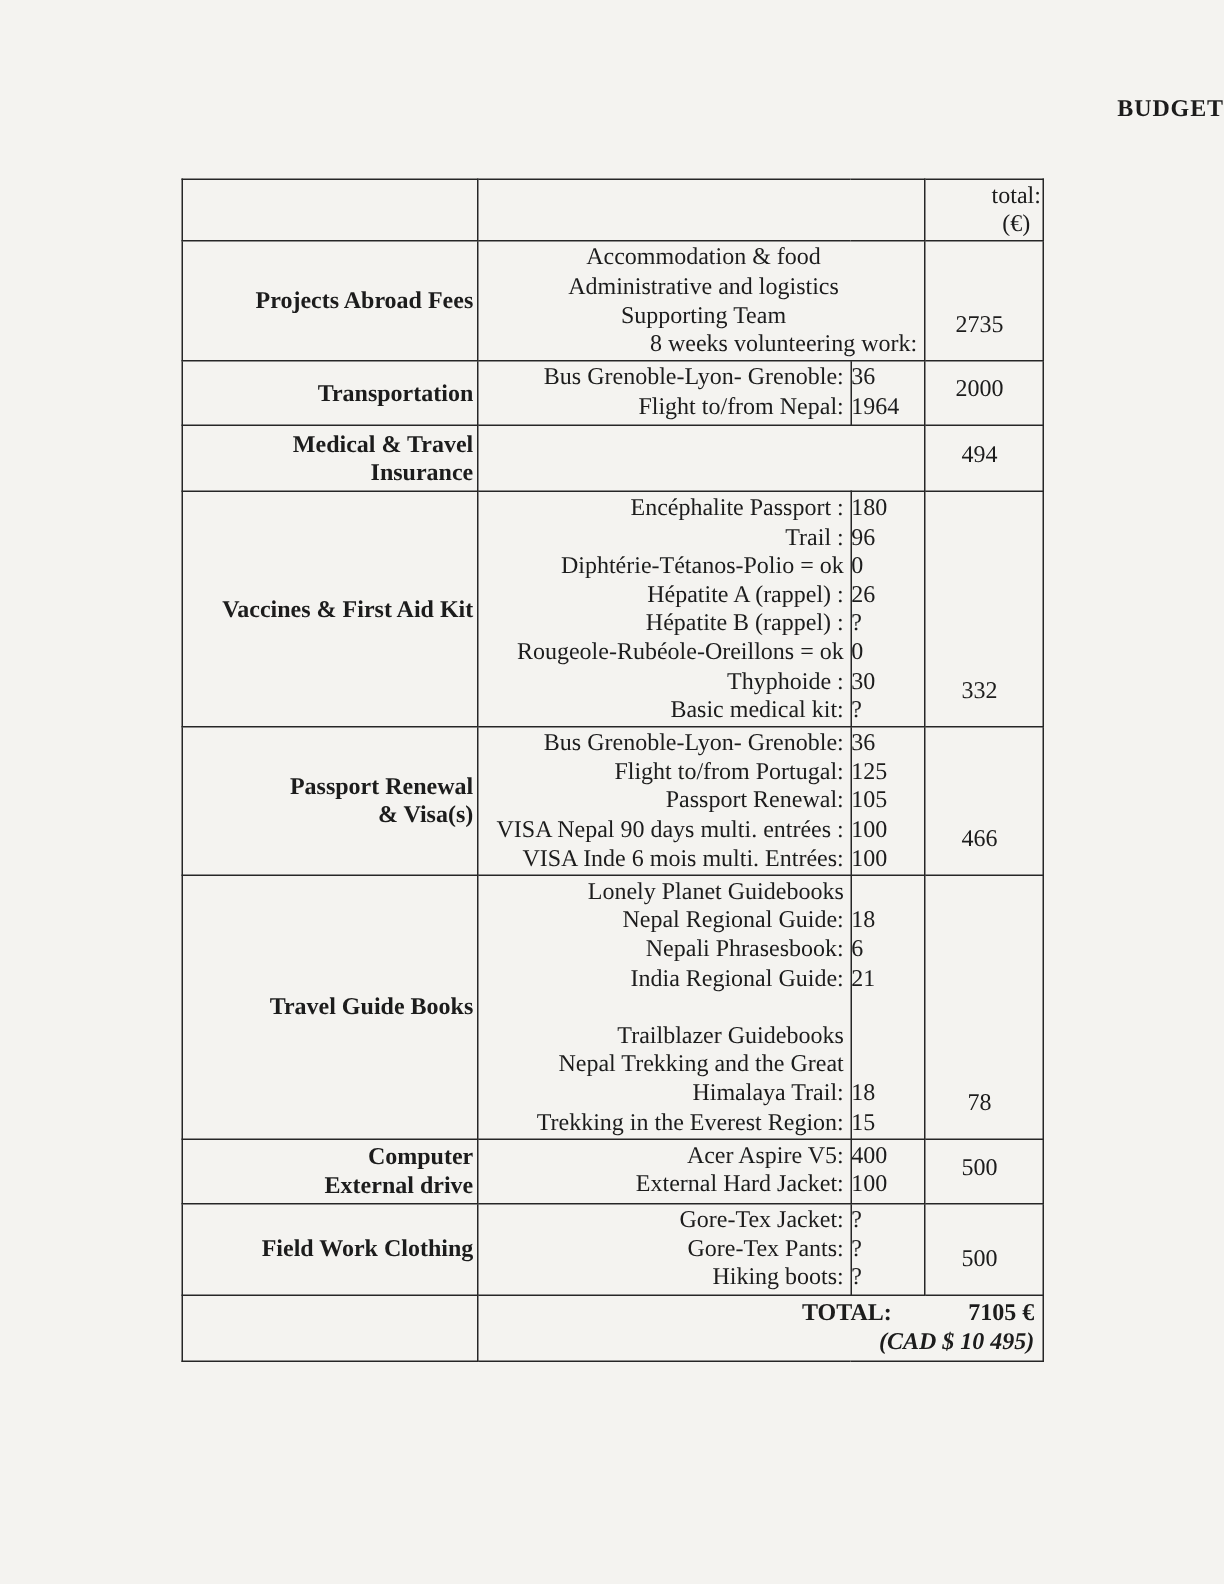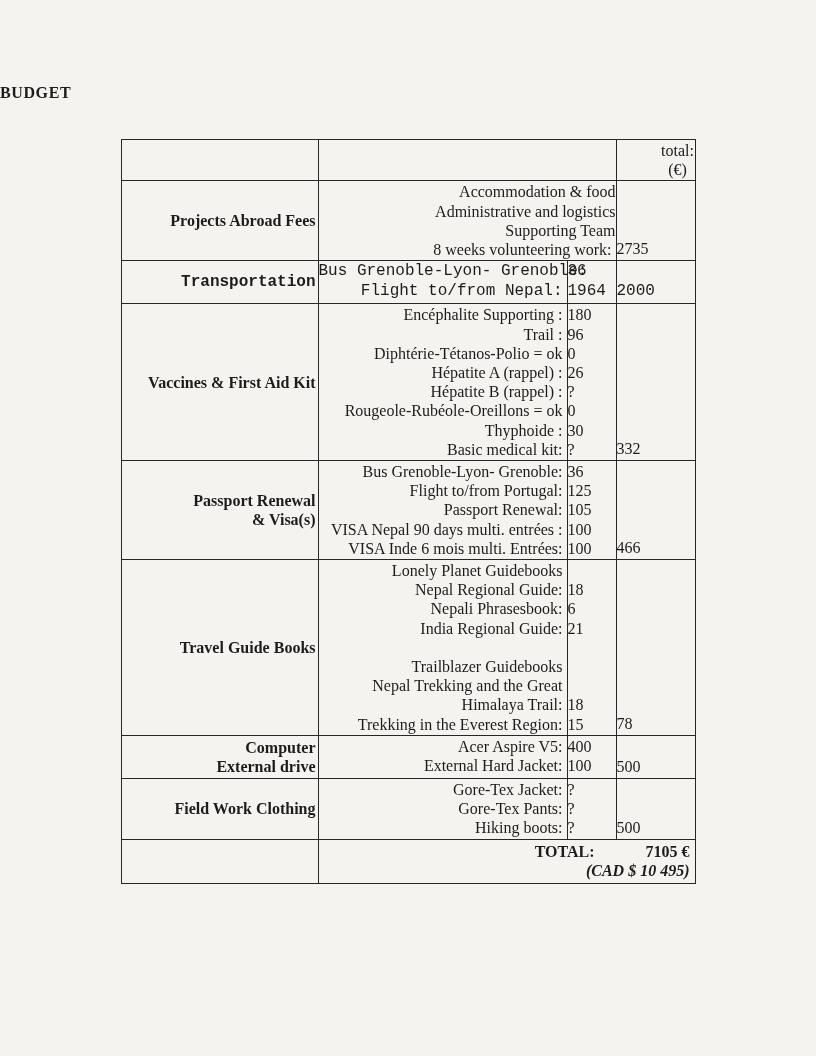--- a/index.html
+++ b/index.html
@@ -4,22 +4,22 @@
 <style>
   html,body{margin:0;padding:0;}
   body{
     width:816px;height:1056px;
     background:#f4f3f0;
     color:#1c1c1c;
     font-family:"Liberation Serif", serif;
     overflow:hidden;
   }
   .page-title{
-    margin-top:84px;
-    text-align:left;
+    margin-top:64px;
+    text-align:right;
     font-weight:bold;
     font-size:16px;
     letter-spacing:0.6px;
   }
   table.budget{
     border-collapse:collapse;
     table-layout:fixed;
     width:574px;
     margin:37px auto 0 auto;
   }
@@ -41,35 +41,35 @@
     padding:1px 2px;
   }
   .desc-cell{padding:1px 0;}
   .desc-line{
     text-align:right;
     padding-right:4px;
     white-space:nowrap;
     min-height:19.2px;
   }
   .desc-line.align-left{
-    text-align:right;
+    text-align:center;
     padding-left:4px;
     padding-right:0;
   }
   .value-cell{padding:1px 0;}
   .value-line{
     padding-right:5px;
     white-space:nowrap;
     min-height:19.2px;
   }
   .row-total-cell{
     vertical-align:bottom;
-    text-align:left;
+    text-align:center;
     padding-right:5px;
-    padding-bottom:2px;
+    padding-bottom:14px;
   }
   .italic{}
   .grand-cell{
     vertical-align:middle;
     padding:2px 5px 3px 0;
   }
   .grand-line1{
     text-align:right;
     font-weight:bold;
     white-space:nowrap;
@@ -109,36 +109,42 @@
       <tr style="height: 80px;">
         <td class="cat-cell">Projects Abroad Fees</td>
         <td class="desc-cell" colspan="2">
           <div class="desc-line align-left">Accommodation &amp; food</div>
           <div class="desc-line align-left">Administrative and logistics</div>
           <div class="desc-line align-left">Supporting Team</div>
           <div class="desc-line">8 weeks volunteering work:</div>
         </td>
         <td class="row-total-cell">2735</td>
       </tr>
-      <tr style="height: 43px; font-family: Liberation Mono, monospace;">
+      <tr style="height: 43px;">
         <td class="cat-cell">Transportation</td>
         <td class="desc-cell">
           <div class="desc-line">Bus Grenoble-Lyon- Grenoble:</div>
           <div class="desc-line">Flight to/from Nepal:</div>
         </td>
         <td class="value-cell">
           <div class="value-line">36</div>
           <div class="value-line">1964</div>
         </td>
         <td class="row-total-cell">2000</td>
       </tr>
+      <tr style="height: 44px;">
+        <td class="cat-cell">Medical &amp; Travel
+Insurance</td>
+        <td class="desc-cell" colspan="2"></td>
+        <td class="row-total-cell">494</td>
+      </tr>
       <tr style="height: 155px;">
         <td class="cat-cell">Vaccines &amp; First Aid Kit</td>
         <td class="desc-cell">
-          <div class="desc-line">Encéphalite Supporting :</div>
+          <div class="desc-line">Encéphalite Passport :</div>
           <div class="desc-line">Trail :</div>
           <div class="desc-line">Diphtérie-Tétanos-Polio = ok</div>
           <div class="desc-line">Hépatite A (rappel) :</div>
           <div class="desc-line">Hépatite B (rappel) :</div>
           <div class="desc-line">Rougeole-Rubéole-Oreillons = ok</div>
           <div class="desc-line">Thyphoide :</div>
           <div class="desc-line">Basic medical kit:</div>
         </td>
         <td class="value-cell">
           <div class="value-line">180</div>

